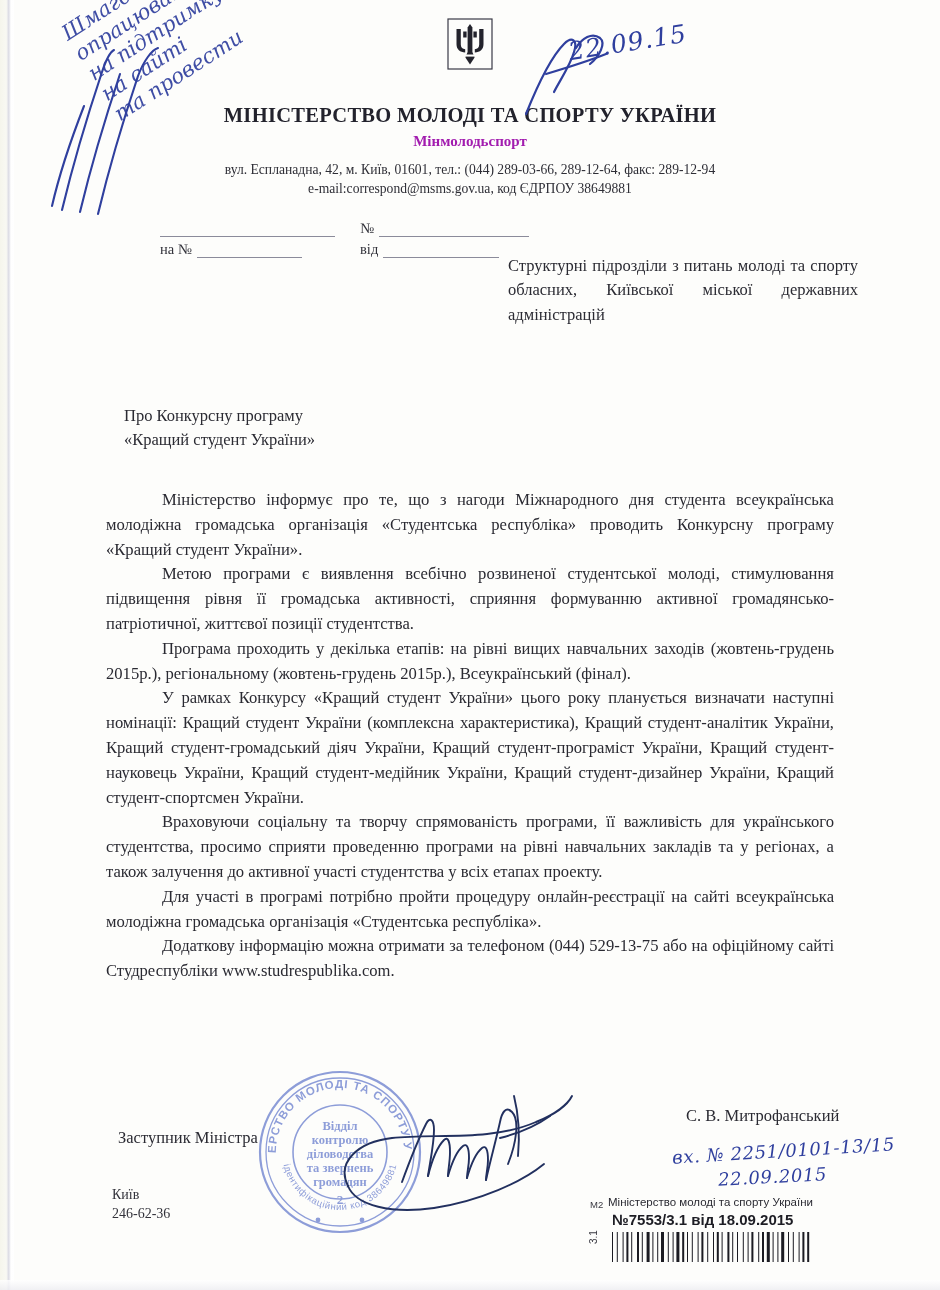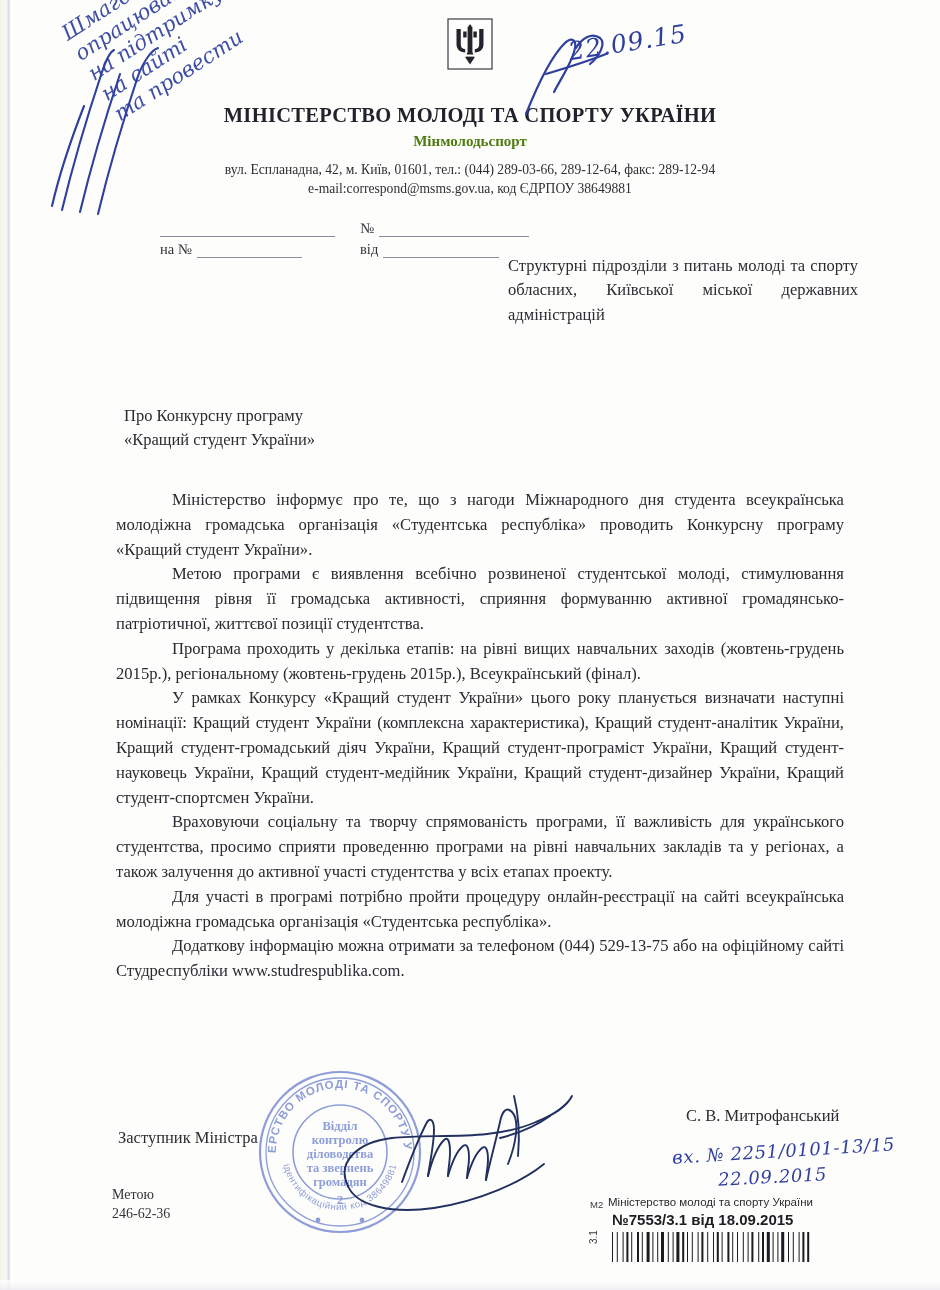--- a/index.html
+++ b/index.html
@@ -34,21 +34,21 @@
     width:46px;height:64px;
   }
   .head-block{
     position:absolute;left:0;right:0;top:104px;text-align:center;
   }
   .org-name{
     font-size:20.5px;font-weight:bold;letter-spacing:.3px;
     color:#22222c;
   }
   .org-short{
-    font-size:15px;font-weight:bold;margin-top:6px;color:#4d7c0f;
+    font-size:15px;font-weight:bold;margin-top:6px;color:#a21caf;
   }
   .contact-line{
     font-size:13.6px;margin-top:12px;color:#2e2e36;
   }
   .contact-line2{
     font-size:13.6px;margin-top:3px;color:#2e2e36;
   }
 
   
   .refs{
@@ -78,21 +78,21 @@
   }
 
   
   .subject{
     position:absolute;left:124px;top:404px;width:420px;
     font-size:16.5px;line-height:1.46;color:#2b2b33;
   }
 
   
   .body-text{
-    position:absolute;left:116px;top:488px;width:728px;
+    position:absolute;left:106px;top:488px;width:728px;
     font-size:16.6px;line-height:1.495;
     text-align:justify;
     color:#2a2a32;
   }
   .body-text p{margin:0 0 0 0;text-indent:56px;}
 
   
   .sign-role{
     position:absolute;left:118px;top:1108px;
     font-size:16.5px;color:#2b2b33;margin-top:20px;
@@ -250,21 +250,21 @@
     <p>У рамках Конкурсу «Кращий студент України» цього року планується визначати наступні номінації: Кращий студент України (комплексна характеристика), Кращий студент-аналітик України, Кращий студент-громадський діяч України, Кращий студент-програміст України, Кращий студент-науковець України, Кращий студент-медійник України, Кращий студент-дизайнер України, Кращий студент-спортсмен України.</p>
     <p>Враховуючи соціальну та творчу спрямованість програми, її важливість для українського студентства, просимо сприяти проведенню програми на рівні навчальних закладів та у регіонах, а також залучення до активної участі студентства у всіх етапах проекту.</p>
     <p>Для участі в програмі потрібно пройти процедуру онлайн-реєстрації на сайті всеукраїнська молодіжна громадська організація «Студентська республіка».</p>
     <p>Додаткову інформацію можна отримати за телефоном (044) 529-13-75 або на офіційному сайті Студреспубліки www.studrespublika.com.</p>
   </div>
 
   <div class="sign-role">Заступник Міністра</div>
   <div class="sign-name">С. В. Митрофанський</div>
 
   <div class="executor">
-    <div>Метою</div>
+    <div>Київ</div>
     <div>246-62-36</div>
   </div>
 
   <svg class="stamp" viewBox="0 0 168 168">
     <defs>
       <path id="arcTop" d="M 20,84 A 64,64 0 0 1 148,84"></path>
       <path id="arcBot" d="M 26,84 A 58,58 0 0 0 142,84"></path>
     </defs>
     <circle cx="84" cy="84" r="80" fill="none" stroke="#4a63c4" stroke-width="2.2"></circle>
     <circle cx="84" cy="84" r="74" fill="none" stroke="#4a63c4" stroke-width="1.3"></circle>

